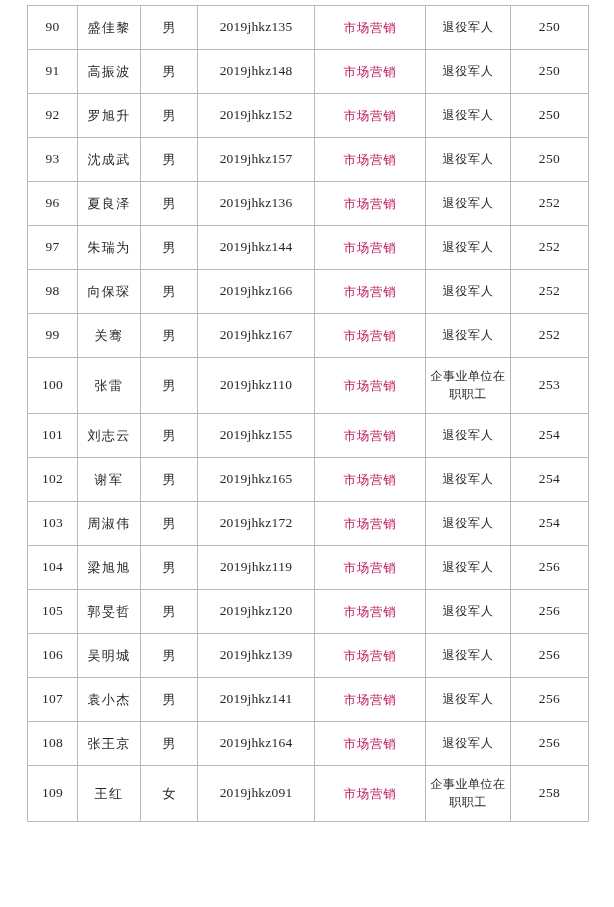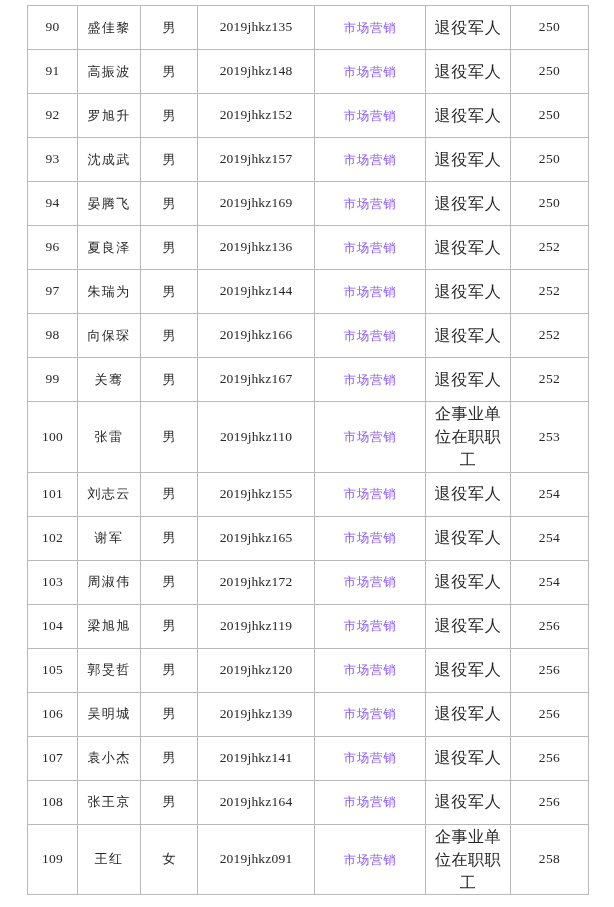--- a/index.html
+++ b/index.html
@@ -70,25 +70,25 @@
   .cell-ticket {
     font-family: "Liberation Serif", "DejaVu Serif", serif;
     font-size: 13.5px;
     letter-spacing: 0.2px;
     color: #272727;
   }
   .cell-major {
     font-family: "DejaVu Sans", "Liberation Sans", sans-serif;
     font-size: 12.5px;
     letter-spacing: 0.8px;
-    color: #8b5cf6;
+    color: #be185d;
   }
   .cell-cat {
     font-family: "DejaVu Sans", "Liberation Sans", sans-serif;
-    font-size: 16px;
+    font-size: 12px;
     letter-spacing: 0.8px;
     color: #262626;
   }
   .cell-cat.two-line {
     line-height: 1.45;
     letter-spacing: 0.5px;
   }
   .cell-score {
     font-family: "Liberation Serif", "DejaVu Serif", serif;
     font-size: 13.5px;
@@ -145,29 +145,20 @@
           <tr class="row-normal">
             <td class="cell-idx">93</td>
             <td class="cell-name">沈成武</td>
             <td class="cell-sex">男</td>
             <td class="cell-ticket">2019jhkz157</td>
             <td class="cell-major">市场营销</td>
             <td class="cell-cat">退役军人</td>
             <td class="cell-score">250</td>
           </tr>
           <tr class="row-normal">
-            <td class="cell-idx">94</td>
-            <td class="cell-name">晏腾飞</td>
-            <td class="cell-sex">男</td>
-            <td class="cell-ticket">2019jhkz169</td>
-            <td class="cell-major">市场营销</td>
-            <td class="cell-cat">退役军人</td>
-            <td class="cell-score">250</td>
-          </tr>
-          <tr class="row-normal">
             <td class="cell-idx">96</td>
             <td class="cell-name">夏良泽</td>
             <td class="cell-sex">男</td>
             <td class="cell-ticket">2019jhkz136</td>
             <td class="cell-major">市场营销</td>
             <td class="cell-cat">退役军人</td>
             <td class="cell-score">252</td>
           </tr>
           <tr class="row-normal">
             <td class="cell-idx">97</td>

